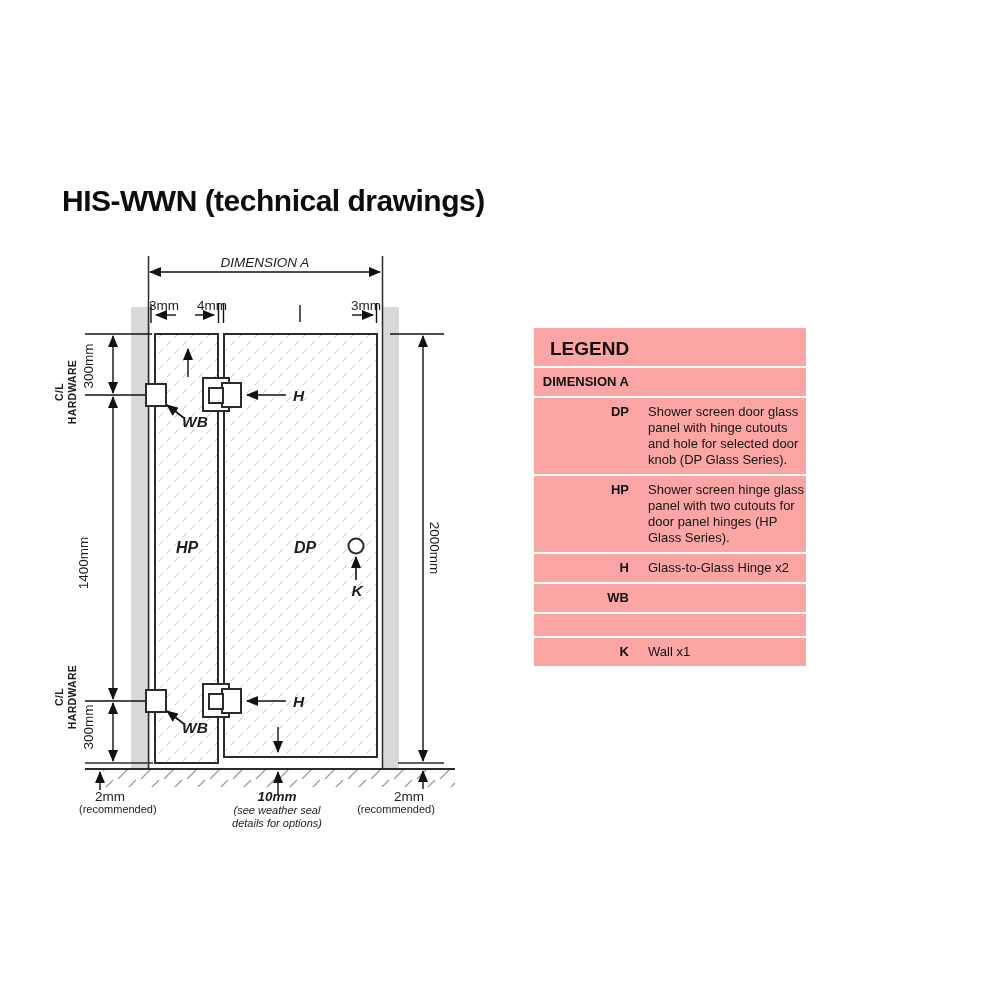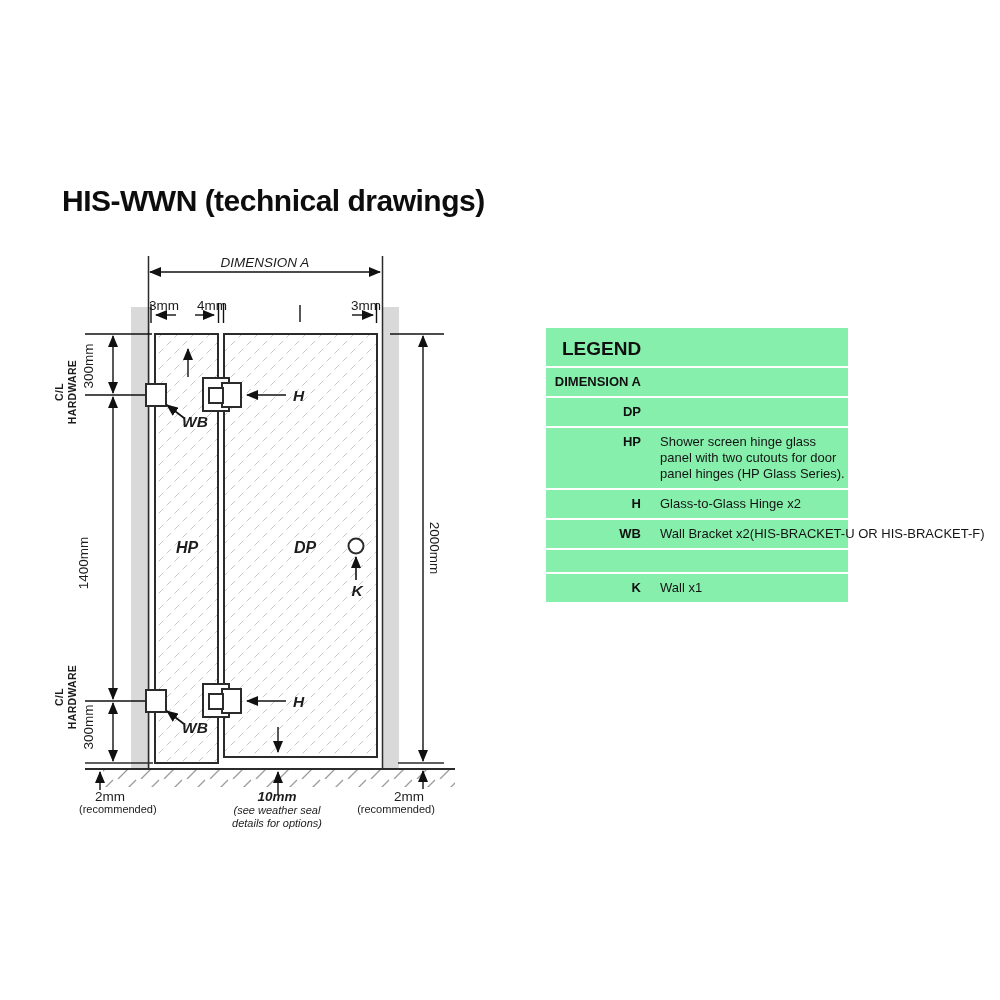--- a/index.html
+++ b/index.html
@@ -9,21 +9,21 @@
               letter-spacing:-0.5px;color:#0d0d0d;white-space:nowrap;}
   svg{position:absolute;left:0;top:0;}
   svg text{font-family:"Liberation Sans",sans-serif;fill:#1c1c1c;}
   .dim{font-size:13.5px;}
   .dim-sm{font-size:11px;}
   .dim-xs{font-size:10.5px;font-weight:bold;letter-spacing:0.3px;}
   .ital{font-style:italic;}
   .lbl{font-size:15.5px;font-weight:bold;font-style:italic;}
   .lbl-big{font-size:16px;font-weight:bold;font-style:italic;}
 
-  .legend{position:absolute;left:546px;top:328px;width:302px;background:#86efac;}
+  .legend{position:absolute;left:534px;top:328px;width:272px;background:#fca5a5;}
   .legend-header{padding:10px 16px 6px 16px;font-size:19px;font-weight:bold;color:#111;}
   .legend-row{display:flex;border-top:2px solid #fff;padding:6px 0 6px 0;}
   .legend-term{width:95px;flex:0 0 95px;text-align:right;font-weight:bold;
                font-size:13px;line-height:16px;color:#111;}
   .legend-desc{margin-left:19px;width:188px;font-size:13px;line-height:16px;color:#141414;}
   .legend-row.nowrap .legend-desc{white-space:nowrap;width:auto;overflow:visible;}
   .legend-row.empty{min-height:10px;}
   .legend-note{position:absolute;left:538px;top:705px;width:302px;text-align:center;
                font-style:italic;font-size:12.5px;color:#1a1a1a;white-space:nowrap;}
 </style>
@@ -150,32 +150,32 @@
   </svg>
 
   <div class="legend">
     <div class="legend-header">LEGEND</div>
 
     <div class="legend-row">
       <div class="legend-term">DIMENSION A</div>
     </div>
     <div class="legend-row">
       <div class="legend-term">DP</div>
+      <div class="legend-desc">Shower screen door glass panel with hinge cutouts and hole for selected door knob (DP Glass Series).</div>
     </div>
     <div class="legend-row">
       <div class="legend-term">HP</div>
       <div class="legend-desc">Shower screen hinge glass panel with two cutouts for door panel hinges (HP Glass Series).</div>
     </div>
     <div class="legend-row">
       <div class="legend-term">H</div>
       <div class="legend-desc">Glass-to-Glass Hinge x2</div>
     </div>
     <div class="legend-row nowrap">
       <div class="legend-term">WB</div>
-      <div class="legend-desc">Wall Bracket x2(HIS-BRACKET-U OR HIS-BRACKET-F)</div>
     </div>
     <div class="legend-row empty">
       <div class="legend-term"></div>
       <div class="legend-desc"></div>
     </div>
     <div class="legend-row">
       <div class="legend-term">K</div>
       <div class="legend-desc">Wall x1</div>
     </div>
   </div>

